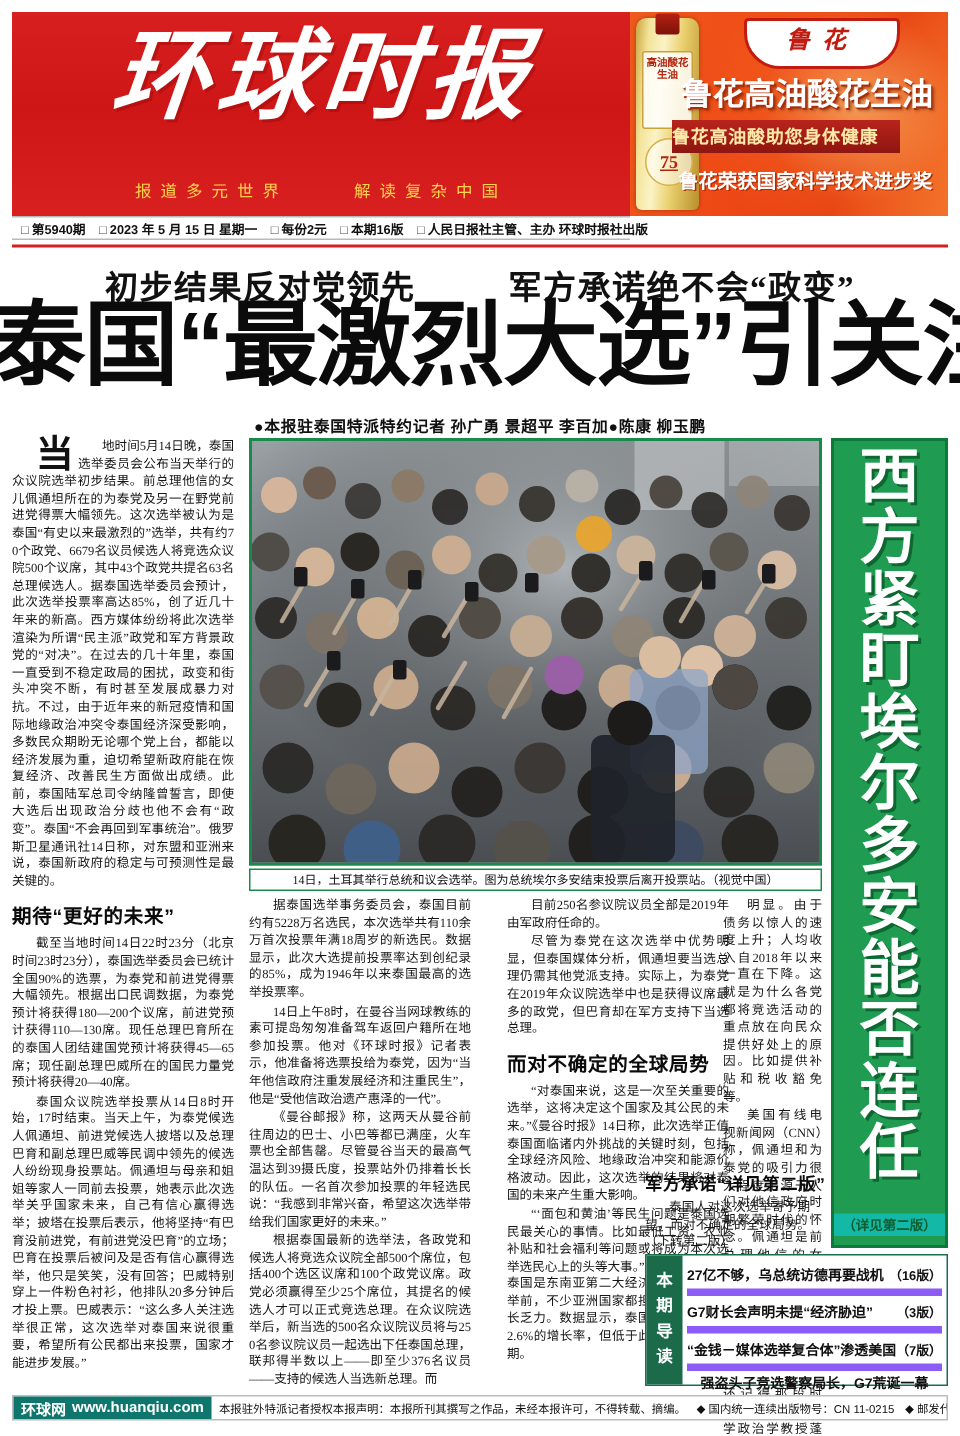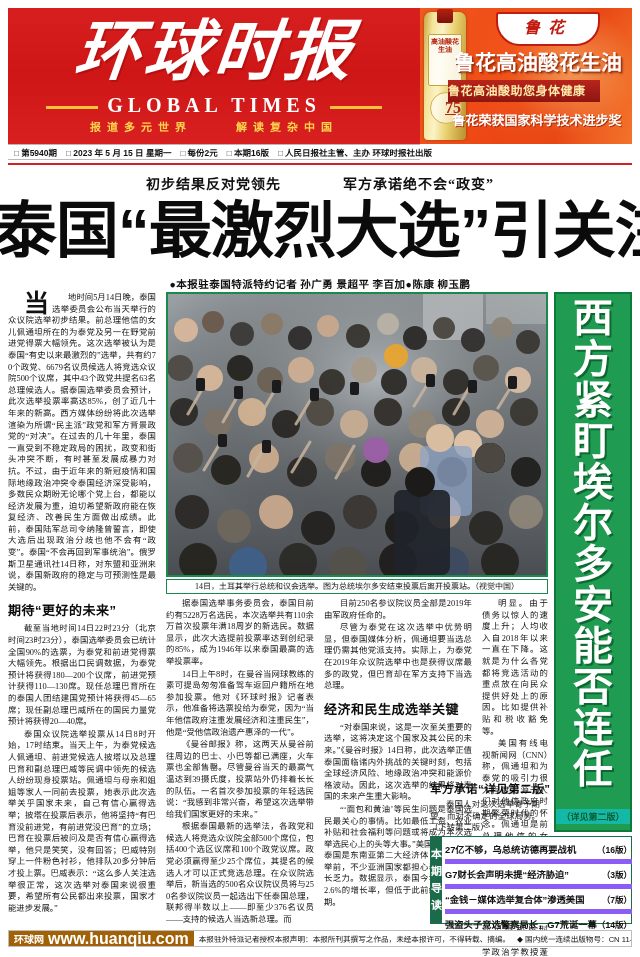--- a/index.html
+++ b/index.html
@@ -30,21 +30,21 @@
   }
   .logo-en{
     position:absolute;left:0;top:86px;width:412px;text-align:center;
     color:#fff;font-size:20px;font-weight:700;letter-spacing:5px;
     font-family:"Liberation Serif",serif;
   }
   .logo-en .rule{display:inline-block;width:52px;height:3px;background:#f5c23b;vertical-align:middle;margin:0 9px;}
   .slogan{
     position:absolute;left:0;top:110px;width:412px;
     display:flex;justify-content:center;gap:44px;
-    color:#fbd34d;font-size:11px;letter-spacing:6px;font-weight:700;
+    color:#fbd34d;font-size:11px;letter-spacing:6px;font-weight:400;
   }
   .mh-right{
     width:212px;height:136px;position:relative;overflow:hidden;
     background:linear-gradient(110deg,#f05a1e 0%,#ef4b16 35%,#e63c10 70%,#f2712a 100%);
   }
   .ad-burst{
     position:absolute;inset:0;
     background:
       radial-gradient(circle at 72% 46%, rgba(255,228,140,.55) 0%, rgba(255,170,60,.12) 38%, rgba(0,0,0,0) 62%);
   }
@@ -61,21 +61,21 @@
   .bottle-lbl{
     position:absolute;left:4px;top:22px;width:34px;height:52px;
     background:rgba(255,255,255,.82);border:1px solid #c9a23c;border-radius:2px;
     font-size:7px;line-height:8px;color:#b3260f;text-align:center;font-weight:700;padding-top:3px;
     box-sizing:border-box;
     font-family:Liberation Serif, serif;
   }
   .bottle-75{
     position:absolute;left:6px;top:80px;width:30px;height:30px;border-radius:50%;
     background:rgba(255,255,255,.55);border:1px solid #d9b04a;
-    color:#b3260f;font-size:16px;font-weight:700;text-align:right;line-height:30px;text-decoration:underline;
+    color:#b3260f;font-size:12px;font-weight:700;text-align:center;line-height:30px;text-decoration:underline;
   }
   .luhua-badge{
     position:absolute;left:76px;top:4px;width:100px;height:30px;
     background:#fff;border:2px solid #c21c10;border-radius:3px 3px 24px 24px;
     color:#c21c10;font-size:16px;font-weight:700;text-align:center;line-height:28px;letter-spacing:8px;
     font-style:italic;
   }
   .ad-l1{
     position:absolute;left:26px;top:38px;width:184px;text-align:center;
     color:#fff;font-size:21px;font-weight:700;letter-spacing:0px;
@@ -105,21 +105,21 @@
     font-family:"Liberation Sans",sans-serif;font-size:8.5px;color:#111;font-weight:700;white-space:nowrap;
   }
   .infobar span.box:before{content:"\25A1";margin-right:2px;font-weight:400;color:#444;}
   .redline{position:absolute;left:8px;top:163px;width:624px;height:2px;background:#d81f1f;}
 
   
   .kickers{
     position:absolute;left:8px;top:173px;width:624px;
     display:flex;justify-content:center;gap:62px;
     font-family:"Liberation Serif",serif;
-    font-size:14px;font-weight:700;color:#111;letter-spacing:1px;white-space:nowrap;
+    font-size:22px;font-weight:700;color:#111;letter-spacing:1px;white-space:nowrap;
   }
   .headline{
     position:absolute;left:0;top:196px;width:640px;text-align:center;
     font-family:"Liberation Sans",sans-serif;
     font-size:62px;font-weight:700;color:#0b0b0b;letter-spacing:-1px;
     line-height:70px;white-space:nowrap;
     transform:scaleX(1.02);
   }
   .byline{
     position:absolute;left:0;top:276px;width:640px;text-align:center;
@@ -194,53 +194,50 @@
     font-family:"Liberation Sans",sans-serif;font-size:11px;font-weight:700;
     display:flex;flex-direction:column;align-items:center;justify-content:center;
     line-height:17px;letter-spacing:0;
   }
   .index-list{flex:1;padding:2px 3px;box-sizing:border-box;}
   .index-row{
     display:flex;justify-content:space-between;align-items:center;
     font-family:"Liberation Sans",sans-serif;font-size:9.3px;font-weight:700;color:#111;
     border-bottom:5px solid #8b5cf6;height:20px;white-space:nowrap;
   }
-  .index-row:last-child{border-bottom:none;}
+  .index-row:last-child{border-bottom:none;flex-direction:column;}
   .index-page{font-size:8.6px;font-weight:700;color:#111;}
 
   
   .col4txt{position:absolute;left:474px;top:0;width:66px;}
 
   
   .footer{
     position:absolute;left:8px;top:930px;width:624px;height:17px;
     display:flex;align-items:stretch;border:1px solid #bdbdbd;box-sizing:border-box;background:#fff;
   }
   .f-brand{
-    background:#a16207;color:#fff;display:flex;align-items:center;gap:4px;
+    background:#0f766e;color:#fff;display:flex;align-items:center;gap:4px;
     padding:0 5px;font-family:"Liberation Sans",sans-serif;font-weight:700;font-size:10px;white-space:nowrap;
   }
-  .f-brand .url{font-size:16px;letter-spacing:0;}
+  .f-brand .url{font-size:10px;letter-spacing:0;}
   .f-text{
     flex:1;display:flex;align-items:center;gap:7px;padding:0 5px;
     font-family:"Liberation Sans",sans-serif;font-size:7.6px;color:#111;white-space:nowrap;overflow:hidden;
   }
   .f-text .dot:before{content:"\25C6";margin-right:2px;font-size:6px;}
 </style>
 </head>
 <body>
 
 <div class="page">
 
   <div class="masthead">
     <div class="mh-left">
       <div class="logo-cn">环球时报</div>
-      <div class="logo-en">
-        <span class="rule"></span><span>GLOBAL TIMES</span><span class="rule"></span>
-      </div>
       <div class="slogan">
         <span>报道多元世界</span>
         <span>解读复杂中国</span>
       </div>
     </div>
     <div class="mh-right">
       <div class="ad-burst"></div>
       <div class="bottle">
         <div class="bottle-lbl">高油酸花生油</div>
         <div class="bottle-75">75</div>
@@ -401,24 +398,24 @@
     </div>
     <div class="caption">14日，土耳其举行总统和议会选举。图为总统埃尔多安结束投票后离开投票站。（视觉中国）</div>
 
     <div class="col col2" style="top:306px;">
       <p class="ptext">据泰国选举事务委员会，泰国目前约有5228万名选民，本次选举共有110余万首次投票年满18周岁的新选民。数据显示，此次大选提前投票率达到创纪录的85%，成为1946年以来泰国最高的选举投票率。</p>
       <p class="ptext">14日上午8时，在曼谷当网球教练的素可提岛匆匆准备驾车返回户籍所在地参加投票。他对《环球时报》记者表示，他准备将选票投给为泰党，因为“当年他信政府注重发展经济和注重民生”，他是“受他信政治遗产惠泽的一代”。</p>
       <p class="ptext">《曼谷邮报》称，这两天从曼谷前往周边的巴士、小巴等都已满座，火车票也全部售罄。尽管曼谷当天的最高气温达到39摄氏度，投票站外仍排着长长的队伍。一名首次参加投票的年轻选民说：“我感到非常兴奋，希望这次选举带给我们国家更好的未来。”</p>
       <p class="ptext">根据泰国最新的选举法，各政党和候选人将竞选众议院全部500个席位，包括400个选区议席和100个政党议席。政党必须赢得至少25个席位，其提名的候选人才可以正式竞选总理。在众议院选举后，新当选的500名众议院议员将与250名参议院议员一起选出下任泰国总理，联邦得半数以上——即至少376名议员——支持的候选人当选新总理。而</p>
     </div>
 
-    <div class="col col3" style="top:306px;">
+    <div class="col col3" style="top:306px;margin-left:14px;">
       <p class="ptext">目前250名参议院议员全部是2019年由军政府任命的。</p>
       <p class="ptext">尽管为泰党在这次选举中优势明显，但泰国媒体分析，佩通坦要当选总理仍需其他党派支持。实际上，为泰党在2019年众议院选举中也是获得议席最多的政党，但巴育却在军方支持下当选总理。</p>
-      <div class="subhead">经济和民生成选举关键</div>
+      <div class="subhead">而对不确定的全球局势</div>
       <p class="ptext">“对泰国来说，这是一次至关重要的选举，这将决定这个国家及其公民的未来。”《曼谷时报》14日称，此次选举正值泰国面临诸内外挑战的关键时刻，包括全球经济风险、地缘政治冲突和能源价格波动。因此，这次选举的结果将对泰国的未来产生重大影响。</p>
       <p class="ptext">“‘面包和黄油’等民生问题是泰国选民最关心的事情。比如最低工资、农业补贴和社会福利等问题或将成为本次选举选民心上的头等大事。”美国CNBC称，泰国是东南亚第二大经济体，在这两选举前，不少亚洲国家都担心泰国经济增长乏力。数据显示，泰国今年一季度有2.6%的增长率，但低于此前经济增长预期。</p>
     </div>
 
     <div class="col4txt" style="top:306px;">
       <p class="ptext">明显。由于债务以惊人的速度上升；人均收入自2018年以来一直在下降。这就是为什么各党都将竞选活动的重点放在向民众提供好处上的原因。比如提供补贴和税收豁免等。</p>
       <p class="ptext">美国有线电视新闻网（CNN）称，佩通坦和为泰党的吸引力很大程度上源于人们对他信政府时期繁荣时代的怀念。佩通坦是前总理他信的女儿，她的姑姑英拉也曾当选总理。20多年前，泰国刚摆脱亚洲金融危机，被公认是该地区的中等强国。“很多人还记得那段时间。”朱拉隆功大学政治学教授蓬苏迪拉克对CNN表示：“但从那以后，我们一直起伏不定，在竞争中逐渐被越南、印度尼西亚等国家击败。”</p>
     </div>
 
     <div class="greenbar">

